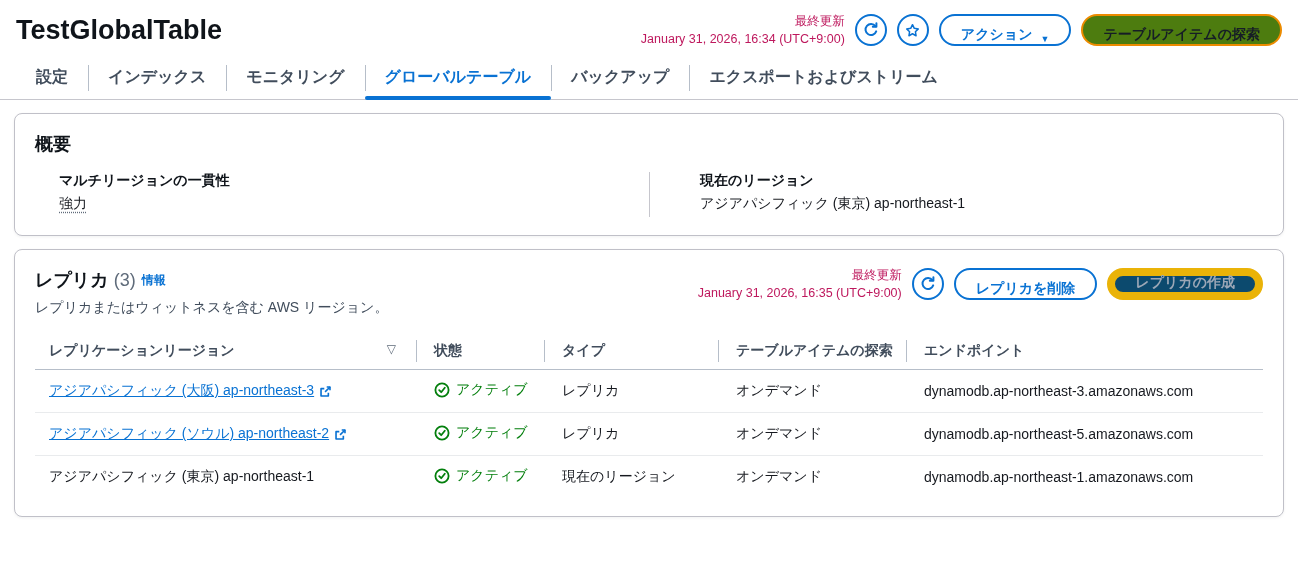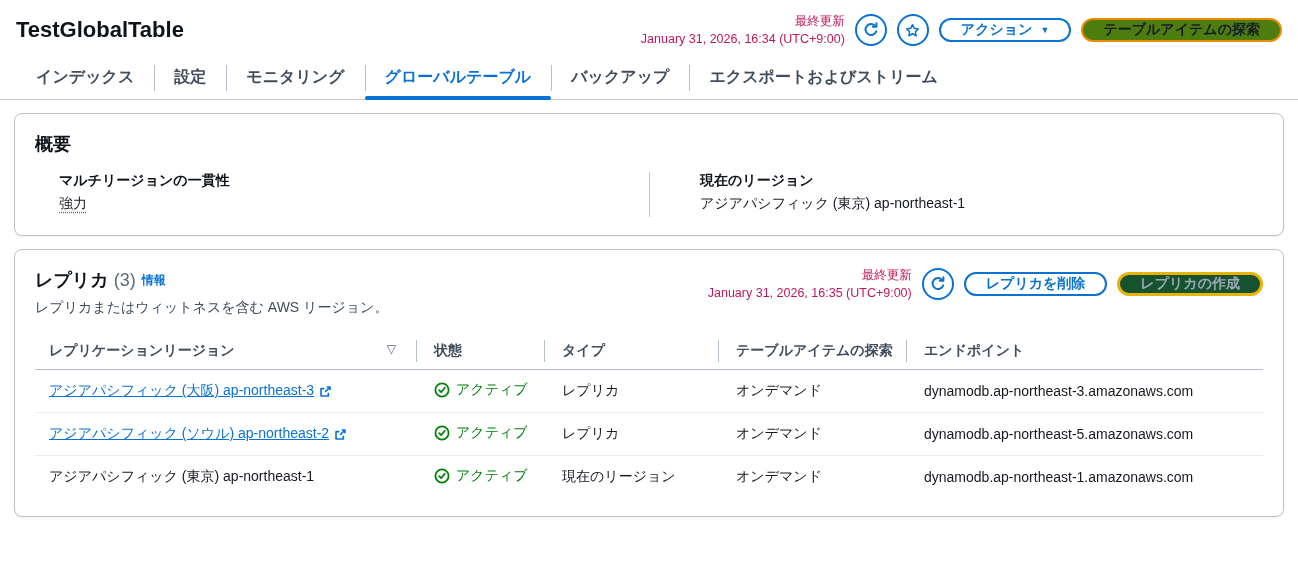--- a/index.html
+++ b/index.html
@@ -10,38 +10,38 @@
     font-family: "Liberation Sans", "DejaVu Sans", sans-serif;
     color: #16191f;
     overflow: hidden;
   }
 
   
   .page-header {
     display: flex; justify-content: space-between; align-items: center;
     padding: 12px 16px 0 16px;
   }
-  .page-title { font-size: 22px; font-weight: 700; margin: 0; color: #0f141a; }
+  .page-title { font-size: 27px; font-weight: 700; margin: 0; color: #0f141a; }
   .header-right { display: flex; align-items: center; gap: 10px; }
   .last-updated { text-align: right; font-size: 12.5px; color: #be185d; line-height: 1.45; }
   .icon-btn {
     width: 32px; height: 32px; border-radius: 50%;
     border: 2px solid #0972d3; background: #fff; color: #0972d3;
     display: flex; align-items: center; justify-content: center;
     cursor: pointer; padding: 0;
   }
   .btn {
-    height: 24px; border-radius: 16px; padding: 0 20px;
+    height: 32px; border-radius: 16px; padding: 0 20px;
     font-family: inherit; font-size: 14px; font-weight: 700;
-    display: inline-flex; align-items: center; gap: 8px; cursor: pointer;
+    display: inline-flex; align-items: flex-end; gap: 8px; cursor: pointer;
     white-space: nowrap;
   }
   .btn-outline { background: #fff; border: 2px solid #0972d3; color: #0972d3; }
   .btn-primary { background: #4d7c0f; border: 2px solid #ec8b00; color: #161d26; }
-  .btn-disabled { background: #14532d; border: 3px solid #eab308; color: #9ba7b6; cursor: not-allowed; }
+  .btn-disabled { background: #0c4a6e; border: 8px solid #eab308; color: #9ba7b6; cursor: not-allowed; }
   .caret { font-size: 9px; line-height: 1; }
 
   
   .tabs {
     display: flex; align-items: stretch;
     margin-top: 8px; padding: 0 16px;
     border-bottom: 1px solid #c6c6cd;
   }
   .tab {
     position: relative;
@@ -140,22 +140,22 @@
       <span>アクション</span>
       <span class="caret">▼</span>
     </button>
     <button class="btn btn-primary">
       <span>テーブルアイテムの探索</span>
     </button>
   </div>
 </header>
 
 <nav class="tabs">
+  <div class="tab">設定</div>
   <div class="tab">インデックス</div>
-  <div class="tab">設定</div>
   <div class="tab">モニタリング</div>
   <div class="tab active">グローバルテーブル</div>
   <div class="tab">バックアップ</div>
   <div class="tab">エクスポートおよびストリーム</div>
 </nav>
 
 <section class="card">
   <h2>概要</h2>
   <div class="overview-grid">
     <div class="overview-col-left">

